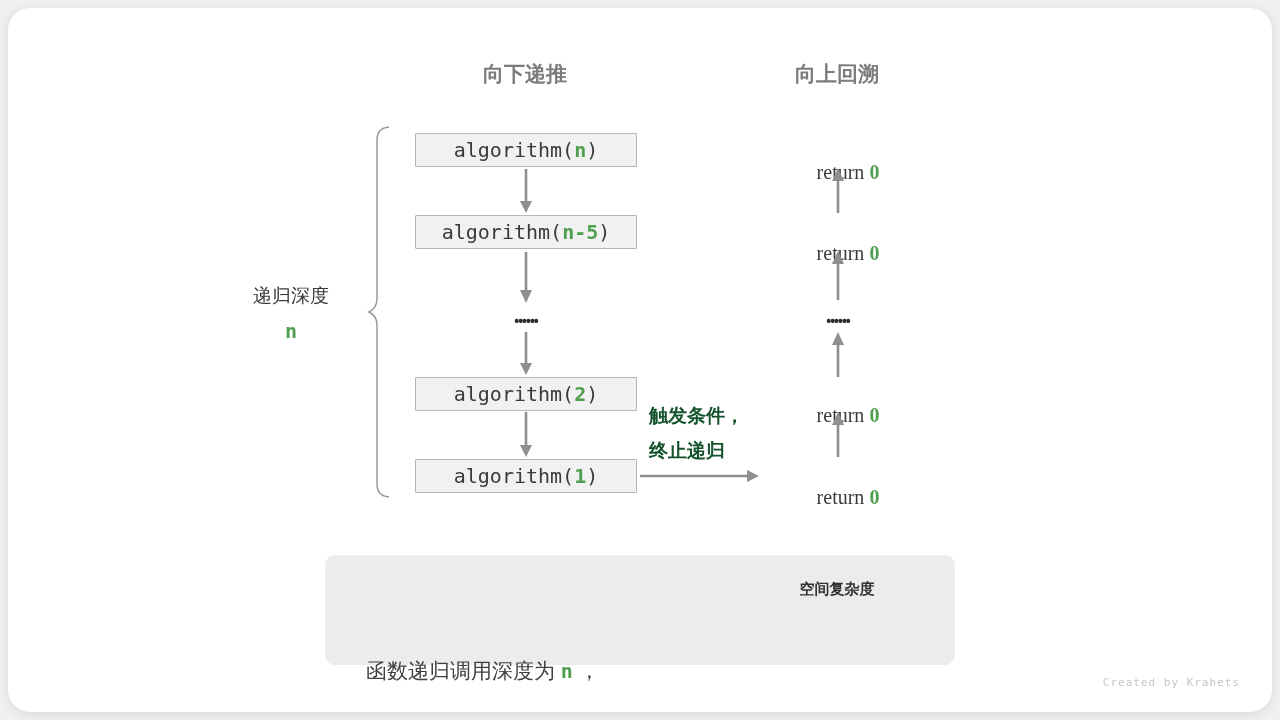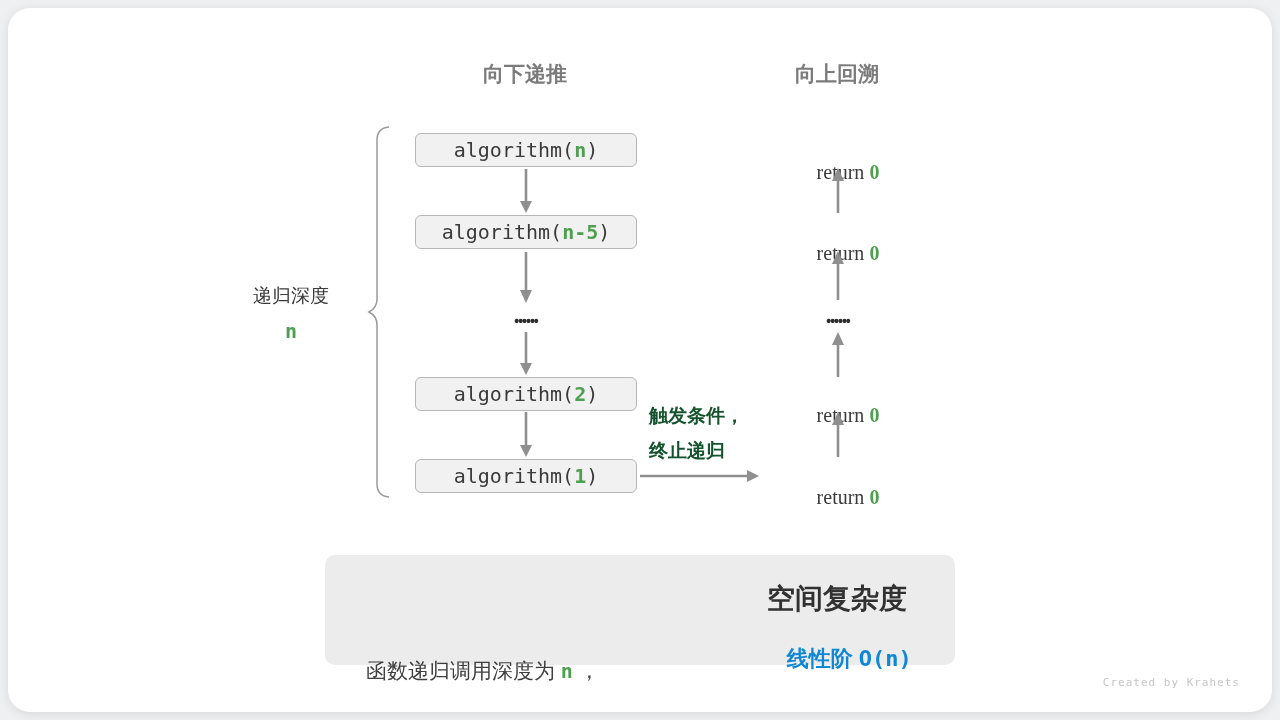--- a/index.html
+++ b/index.html
@@ -4,37 +4,37 @@
 <style>
   html,body{margin:0;padding:0;}
   .canvas{position:relative;width:1280px;height:720px;background:#eff0f2;overflow:hidden;
           font-family:"Liberation Sans",sans-serif;}
   .card{position:absolute;left:8px;top:8px;width:1264px;height:704px;background:#ffffff;
         border-radius:22px;box-shadow:0 2px 12px rgba(0,0,0,0.10);}
   .abs{position:absolute;}
   .cx{transform:translateX(-50%);}
   .hdr{font-weight:bold;font-size:21px;color:#7b7b7b;white-space:nowrap;margin-left:6px;}
   .codebox{position:absolute;width:222px;height:34px;box-sizing:border-box;background:#f1f1f1;
-           border:1.6px solid #b6b6b6;border-radius:6px;display:flex;align-items:center;
+           border:1.6px solid #b6b6b6;border-radius:1px;display:flex;align-items:center;
            justify-content:center;font-family:"DejaVu Sans Mono","Liberation Mono",monospace;
            font-size:20px;color:#3a3a3a;white-space:pre;}
   .green{color:#4f9f50;font-weight:bold;}
   .mono{font-family:"DejaVu Sans Mono","Liberation Mono",monospace;}
   .ret{position:absolute;font-family:Liberation Serif, serif;
        font-size:20px;color:#3a3a3a;white-space:pre;}
   .dots{position:absolute;font-size:14px;font-weight:bold;color:#2c2c2c;letter-spacing:-1px;
         line-height:18px;white-space:nowrap;}
   .depth-label{font-size:19px;color:#3a3a3a;white-space:nowrap;}
   .depth-n{font-family:"DejaVu Sans Mono","Liberation Mono",monospace;font-size:20px;}
   .trigger{font-size:19px;font-weight:bold;color:#14532d;line-height:35px;white-space:nowrap;}
   .panel{position:absolute;left:325px;top:555px;width:630px;height:110px;background:#ececec;
          border-radius:10px;}
   .sum-left{position:absolute;left:366px;top:571px;font-size:21px;color:#3f3f3f;
             line-height:40px;white-space:pre;}
-  .sum-title{font-size:28px;font-weight:bold;color:#313131;white-space:nowrap;}
+  .sum-title{font-size:15px;font-weight:bold;color:#313131;white-space:nowrap;}
   .sum-value{font-size:22px;font-weight:bold;color:#0f87d5;white-space:pre;}
   .credit{position:absolute;right:40px;top:676px;font-family:"DejaVu Sans Mono","Liberation Mono",monospace;
           font-size:11px;color:#c6c6c6;letter-spacing:1px;white-space:nowrap;}
   svg.overlay{position:absolute;left:0;top:0;pointer-events:none;}
 </style>
 </head>
 <body>
 
 <div class="canvas">
   <div class="card"></div>
@@ -107,18 +107,15 @@
 
     <polygon points="686,604 706,604 706,596 729,612 706,628 706,620 686,620" fill="#c6c6c6"></polygon>
   </svg>
 
   <div class="panel"></div>
   <div class="sum-left">
     <div><span>函数递归调用深度为 </span><span class="green mono" style="font-size:20px;">n</span><span> ，</span></div>
     
   </div>
   <div class="abs cx sum-title" style="left:837px;top:580px;">空间复杂度</div>
-  <div class="abs cx sum-value" style="left:837px;top:618px;">
-    <span>线性阶 </span><span class="mono">O(n)</span>
-  </div>
 
   <div class="credit">Created by Krahets</div>
 </div>
 
 </body></html>

